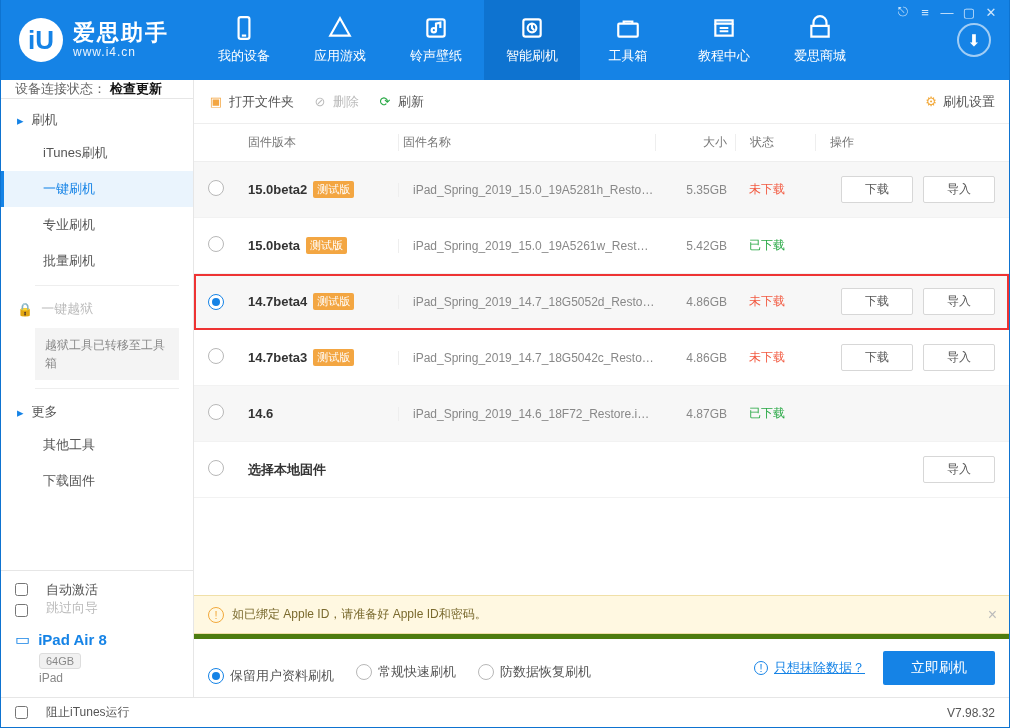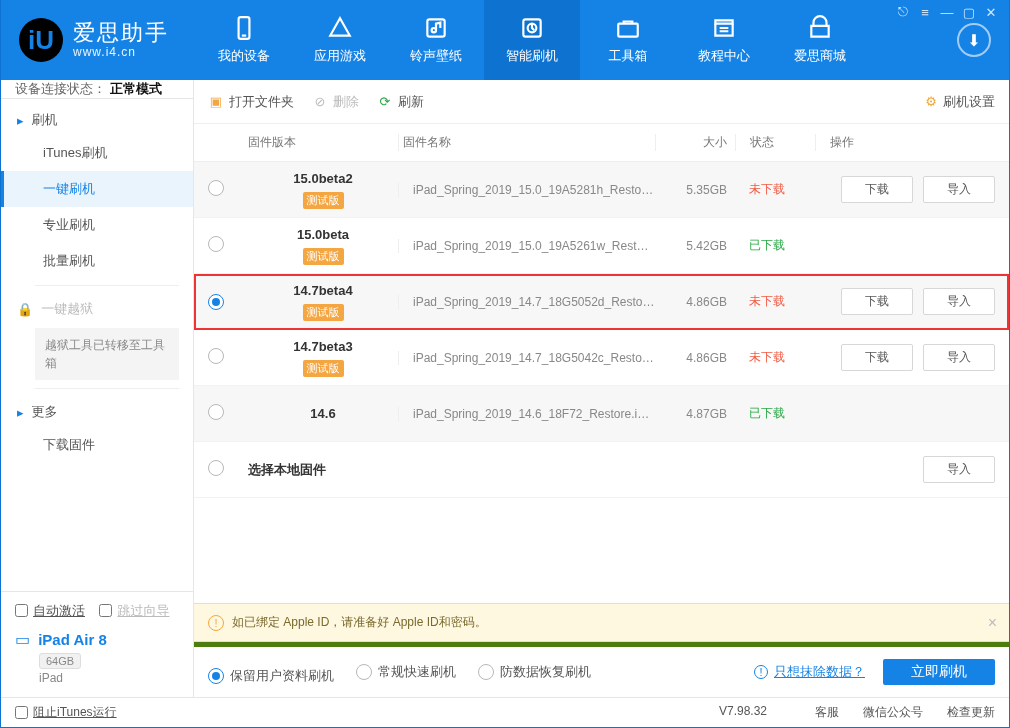--- a/index.html
+++ b/index.html
@@ -47,32 +47,32 @@
   }
   .logo-area {
     display: flex;
     align-items: center;
     gap: 10px;
     padding: 0 18px 0 18px;
     width: 195px;
   }
   .logo-mark {
     width: 44px; height: 44px;
-    background: #000000;
+    background: #ffffff;
     border-radius: 50%;
     display: flex; align-items: center; justify-content: center;
     color: #1583e6;
     font-size: 26px;
     font-weight: 700;
   }
   .logo-text {
     display: flex; flex-direction: column;
     line-height: 1.15;
   }
-  .logo-main { font-size: 22px; font-weight: 400; letter-spacing: 2px; }
+  .logo-main { font-size: 22px; font-weight: 700; letter-spacing: 2px; }
   .logo-sub  { font-size: 12px; opacity: .9; letter-spacing: 1px; }
 
   .navbar {
     display: flex;
     flex: 1;
     align-items: stretch;
   }
   .nav-item {
     width: 96px;
     display: flex;
@@ -160,22 +160,22 @@
   }
   .sb-divider {
     height: 1px; background: #eee;
     margin: 6px 14px 2px 34px;
   }
 
   .sb-bottom {
     border-top: 1px solid #e6e6e6;
     padding: 10px 14px 12px 14px;
   }
-  .chk { display: inline-flex; align-items: center; gap: 5px; color: #555; text-decoration: underline; }
-  .chk.dim { color: #bbb; }
+  .chk { display: inline-flex; align-items: center; gap: 18px; color: #555; }
+  .chk.dim { color: #bbb; align-items: flex-end; }
   .chk input { width: 13px; height: 13px; }
 
   .device {
     margin-top: 10px;
     display: flex; align-items: center; gap: 8px;
   }
   .device .dicon { color: #1583e6; font-size: 16px; }
   .dname { color: #1583e6; font-weight: 600; font-size: 15px; }
   .badge {
     display: inline-block;
@@ -245,21 +245,21 @@
   .row .c-name { flex: 1.6; color: #888; font-size: 12px; padding-left: 14px; white-space: nowrap; overflow: hidden; text-overflow: ellipsis;}
 
   .radio {
     width: 16px; height: 16px; border: 1px solid #b8b8b8; border-radius: 50%;
     display: inline-flex; align-items: center; justify-content: center;
     background: #fff;
   }
   .radio.sel { border-color: #1583e6; }
   .radio.sel::after { content: ""; width: 8px; height: 8px; background: #1583e6; border-radius: 50%; }
 
-  .ver-wrap { display: flex; align-items: center; gap: 6px; flex-direction: column; }
+  .ver-wrap { display: flex; align-items: center; gap: 6px; }
   .ver-text { font-weight: 600; }
   .tag-beta {
     background: #f3a642; color: #fff;
     font-size: 11px; padding: 1px 4px; border-radius: 2px;
   }
 
   .btn {
     border: 1px solid #d7d7d7;
     background: #fff;
     color: #555;
@@ -296,21 +296,21 @@
     padding: 12px 14px;
     gap: 22px;
     border-top: 5px solid #4d7c0f;
   }
   .action-bar .radio-label { display: inline-flex; align-items: center; gap: 6px; color: #555; cursor: pointer;}
   .action-bar .right { margin-left: auto; display: flex; align-items: center; gap: 18px;}
   .link-blue { color: #1583e6; text-decoration: underline; cursor: pointer;}
   .info-ico { color: #1583e6; width: 14px; height: 14px; border: 1.5px solid #1583e6; border-radius: 50%; display: inline-flex; align-items: center; justify-content: center; font-size: 11px;}
   .btn-primary {
     background: #1583e6; color: #fff; border: none;
-    padding: 0 28px; height: 26px; border-radius: 2px;
+    padding: 0 28px; height: 34px; border-radius: 2px;
     font-size: 14px; cursor: pointer;
   }
 
   
   .statusbar {
     height: 30px;
     border-top: 1px solid #e6e6e6;
     display: flex; align-items: center;
     padding: 0 14px;
     font-size: 12px; color: #555;
@@ -409,21 +409,21 @@
         <span>⬇</span>
       </div>
   </div>
 </div>
 
 <div class="main">
 
   <div class="sidebar">
     <div class="sb-status">
       <span class="label">设备连接状态：</span>
-      <span class="value">正常模式</span>
+      <span class="value">检查更新</span>
     </div>
 
     <div class="sb-scroll" id="sb-scroll">
         <div class="sb-group-title">
           <span class="ico">▸</span>
           <span>刷机</span>
         </div>
         <div class="sb-item">iTunes刷机</div>
         <div class="sb-item active">一键刷机</div>
         <div class="sb-item">专业刷机</div>
@@ -432,20 +432,21 @@
         <div class="sb-group-title dim">
           <span class="ico">🔒</span>
           <span>一键越狱</span>
         </div>
         <div class="sb-note">越狱工具已转移至工具箱</div>
         <div class="sb-divider"></div>
         <div class="sb-group-title">
           <span class="ico">▸</span>
           <span>更多</span>
         </div>
+        <div class="sb-item">其他工具</div>
         <div class="sb-item">下载固件</div>
       </div>
 
     <div class="sb-bottom">
       <label class="chk">
         <input type="checkbox" style="">
           <span>自动激活</span>
       </label>
       &nbsp;&nbsp;
       <label class="chk dim">
@@ -606,15 +607,14 @@
   </div>
 </div>
 
 <div class="statusbar">
   <label class="chk">
     <input type="checkbox" style="">
       <span>阻止iTunes运行</span>
   </label>
   <div class="right">
     <span>V7.98.32</span>
-    <span id="status-right-items"><span style="margin-left: 24px; cursor: pointer;">客服</span><span style="margin-left: 24px; cursor: pointer;">微信公众号</span><span style="margin-left: 24px; cursor: pointer;">检查更新</span></span>
   </div>
 </div>
 
 </body></html>

